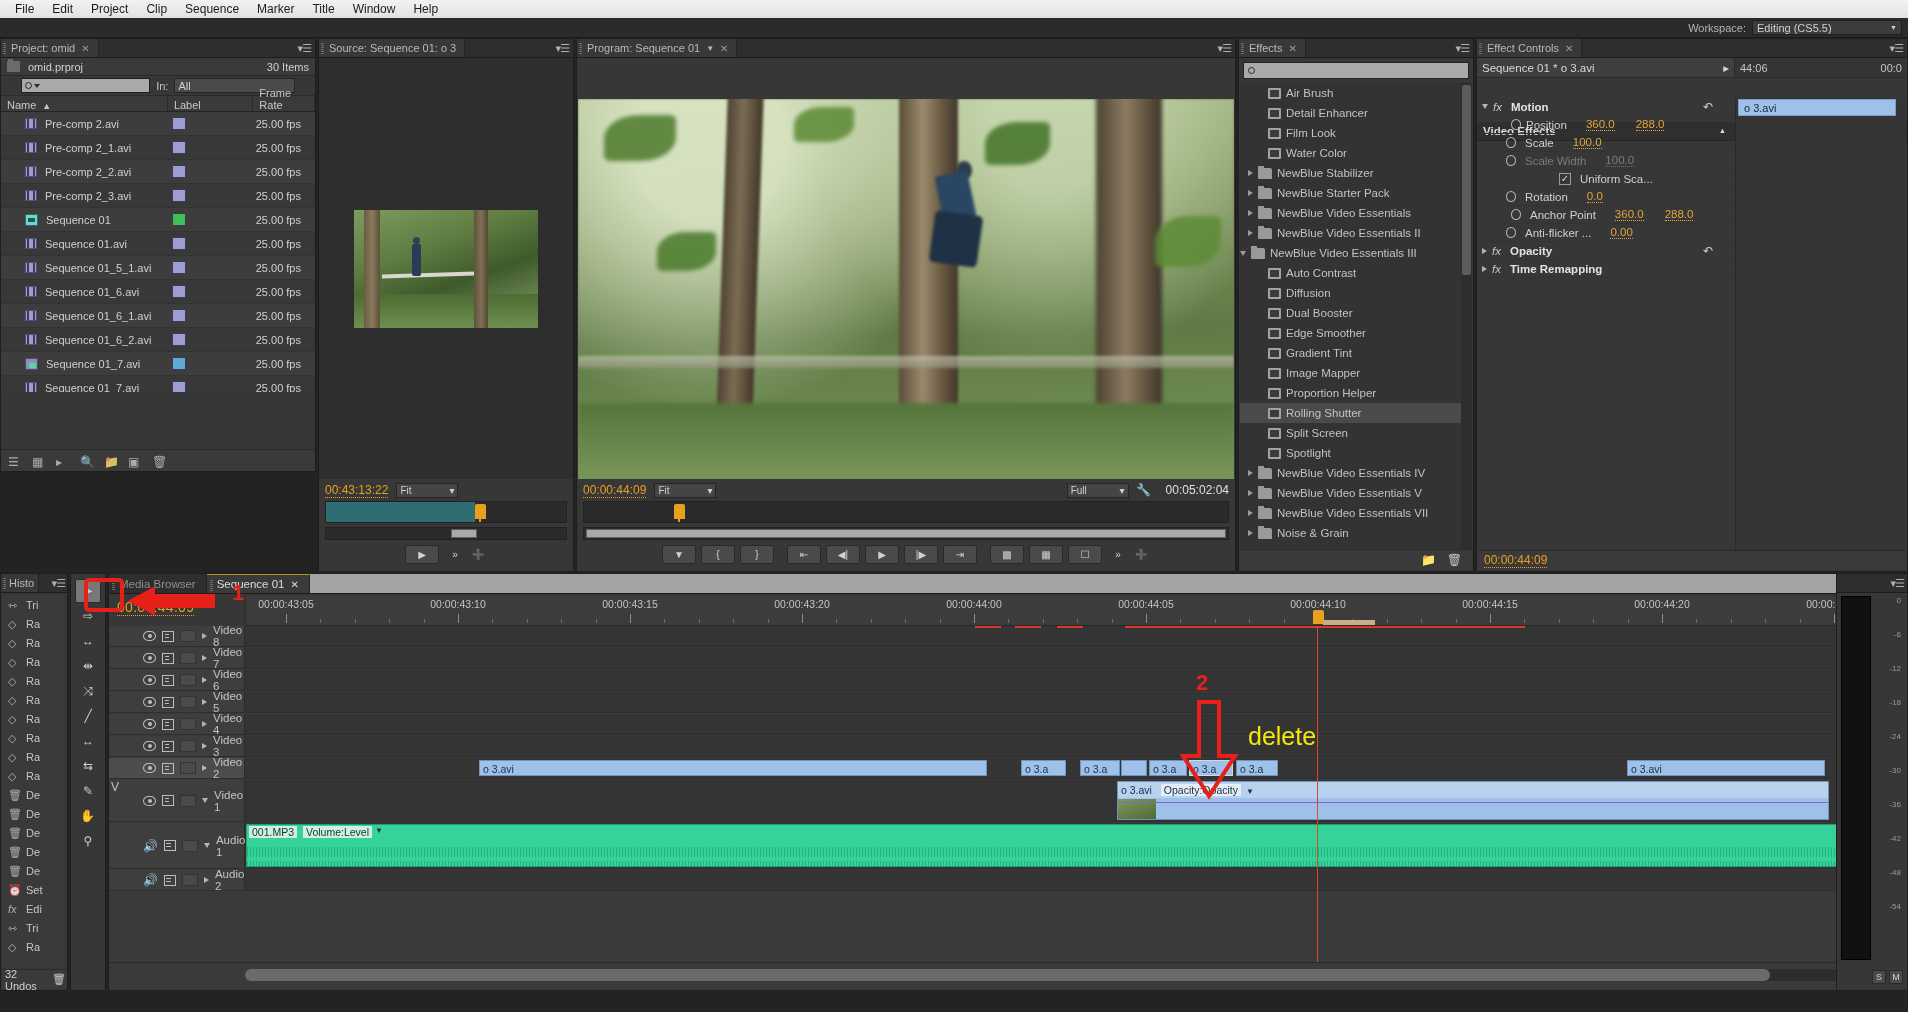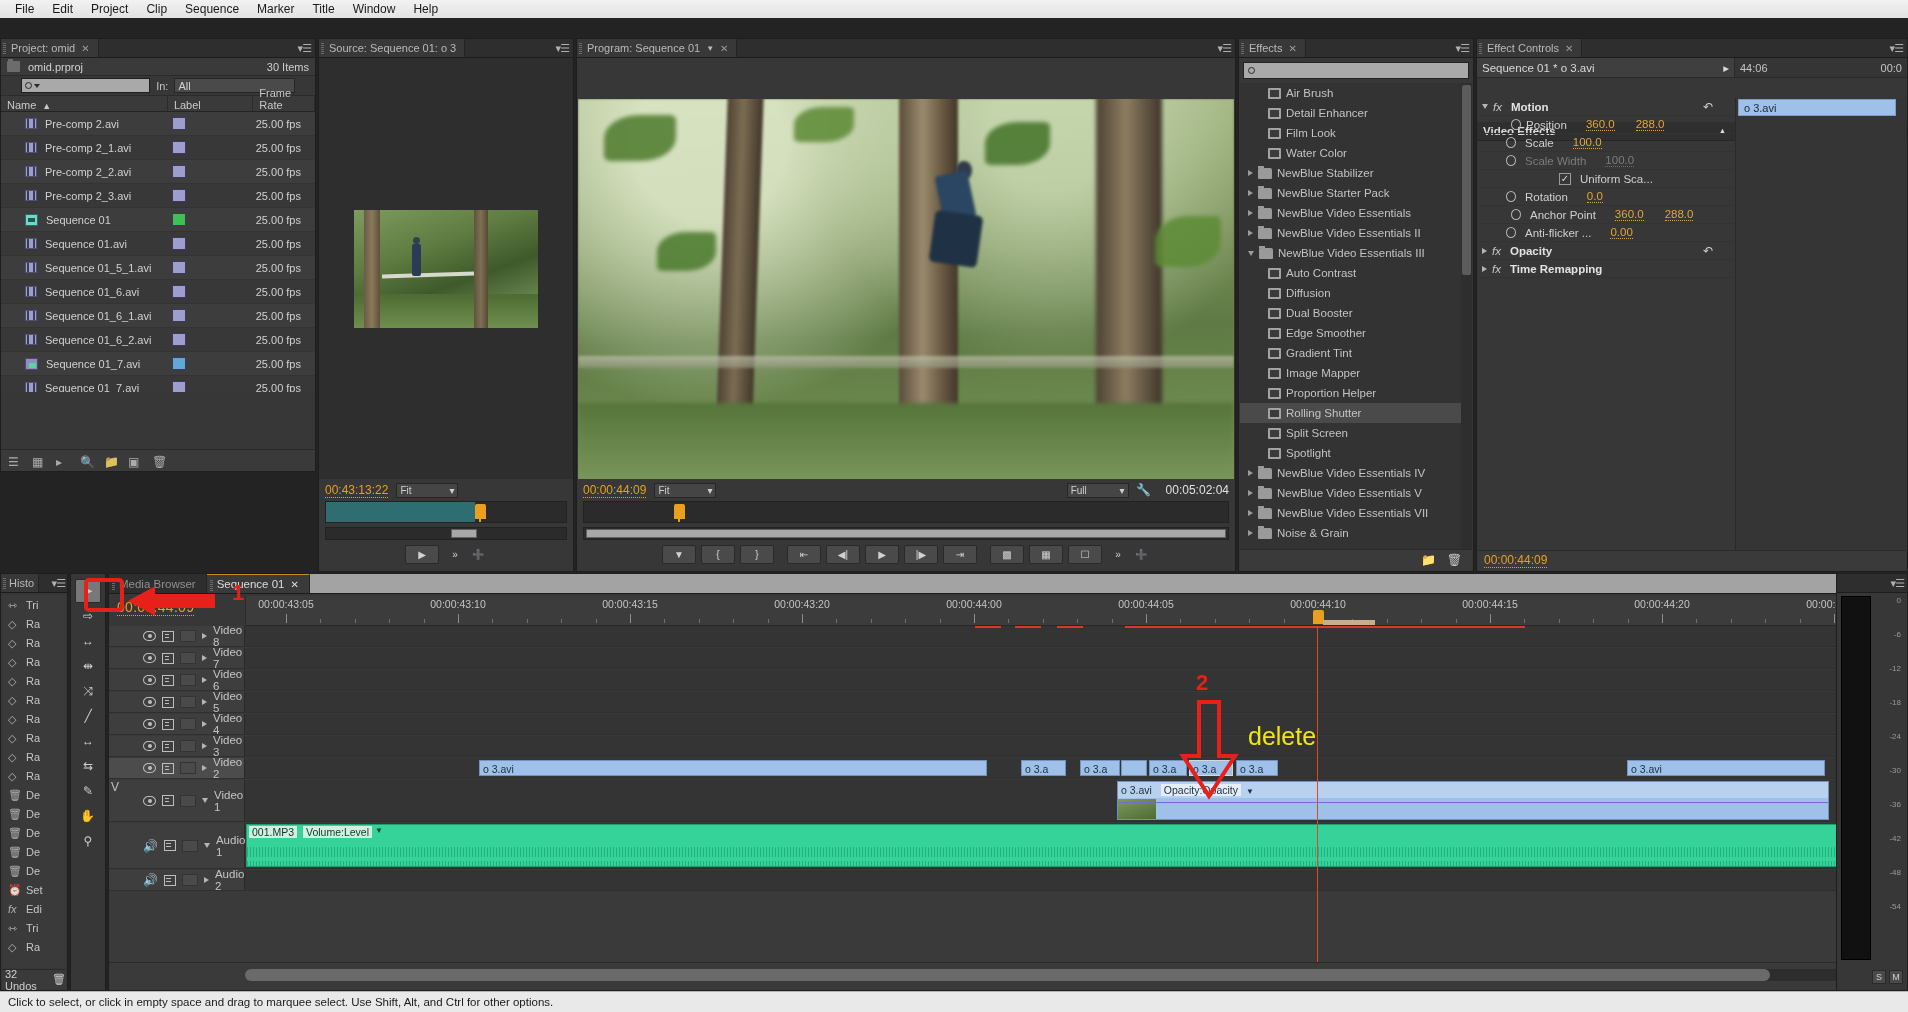--- a/index.html
+++ b/index.html
@@ -331,20 +331,27 @@
       <span class="mi">Edit</span>
       <span class="mi">Project</span>
       <span class="mi">Clip</span>
       <span class="mi">Sequence</span>
       <span class="mi">Marker</span>
       <span class="mi">Title</span>
       <span class="mi">Window</span>
       <span class="mi">Help</span>
     </div>
 
+  <div class="wsbar">
+    <span class="lbl">Workspace:</span>
+    <div class="sel">
+      <span>Editing (CS5.5)</span>
+      <span class="car">▼</span>
+    </div>
+  </div>
 
   <div class="panel" id="projectPanel">
     <div class="ptabs">
       <div class="ptab">
         <span class="grip"></span>
         <span>Project: omid</span>
         <span class="x">✕</span>
       </div>
       <span class="pmenu">▾☰</span>
     </div>
@@ -656,21 +663,21 @@
         <div class="fxrow " style="padding-left:8px">
           <span class="tri "></span>
           <span class="fxfolder"></span>
       <span>NewBlue Video Essentials</span>
         </div>
         <div class="fxrow " style="padding-left:8px">
           <span class="tri "></span>
           <span class="fxfolder"></span>
       <span>NewBlue Video Essentials II</span>
         </div>
-        <div class="fxrow " style="padding-left:8px">
+        <div class="fxrow " style="padding-left:0">
           <span class="tri open"></span>
           <span class="fxfolder"></span>
       <span>NewBlue Video Essentials III</span>
         </div>
         <div class="fxrow " style="padding-left:28px">
           <span class="fxeff"></span>
       <span>Auto Contrast</span>
         </div>
         <div class="fxrow " style="padding-left:28px">
           <span class="fxeff"></span>
@@ -1222,16 +1229,13 @@
     <polygon points="2,17 26,4 26,11 86,11 86,23 26,23 26,30" fill="#e8201a" stroke="#e8201a" stroke-width="2"></polygon>
   </svg>
   <div class="anno anno-num" style="left:232px;top:580px">1</div>
 
   <div class="anno anno-num" style="left:1196px;top:670px">2</div>
   <svg class="anno" style="left:1178px;top:700px" width="62" height="100">
     <polygon points="21,2 41,2 41,56 57,56 31,96 5,56 21,56" fill="none" stroke="#e8201a" stroke-width="4"></polygon>
   </svg>
   <div class="anno anno-del" style="left:1248px;top:722px">delete</div>
 
-  <div class="statusbar">
-    <span>Click to select, or click in empty space and drag to marquee select. Use Shift, Alt, and Ctrl for other options.</span>
-  </div>
 </div>
 
 </body></html>

